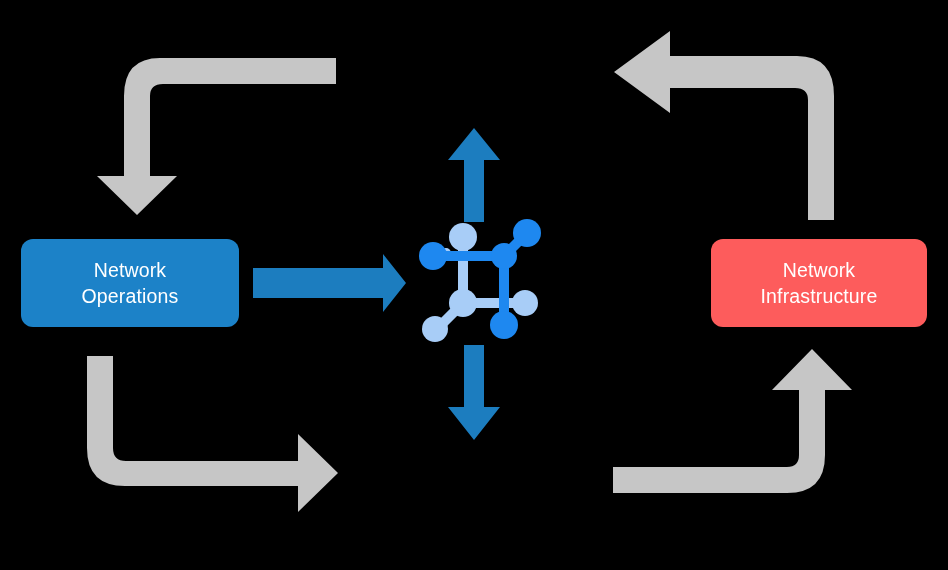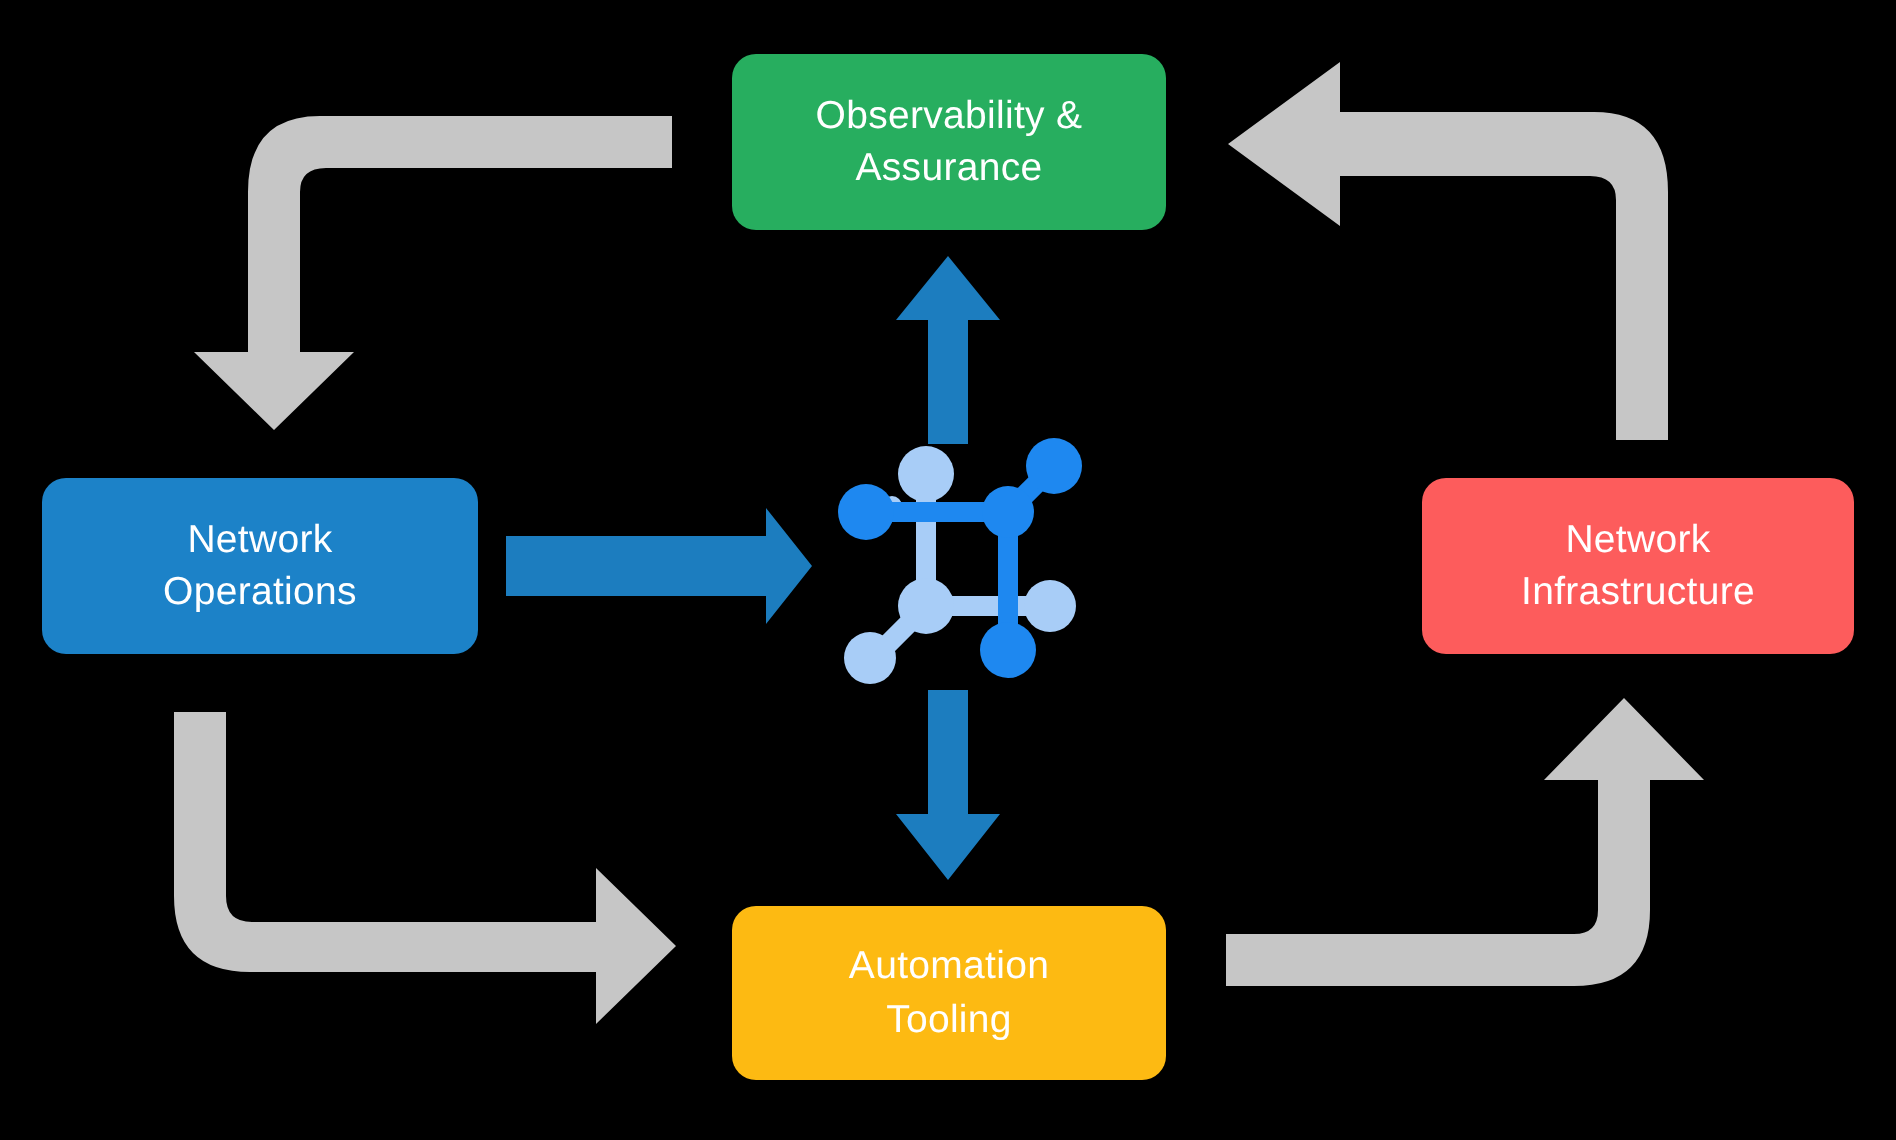--- a/index.html
+++ b/index.html
@@ -173,33 +173,25 @@
     </g>
 
     <g fill="#1E88F0">
       <circle cx="18" cy="41" r="14"></circle>
       <circle cx="89" cy="41" r="13"></circle>
       <circle cx="112" cy="18" r="14"></circle>
       <circle cx="89" cy="110" r="14"></circle>
     </g>
   </svg>
 
-  <div class="node-box" id="box-observability">
-    <span class="box-label">Observability &amp;
-Assurance</span>
-  </div>
 
   <div class="node-box" id="box-network-operations">
     <span class="box-label">Network
 Operations</span>
   </div>
 
   <div class="node-box" id="box-network-infrastructure">
     <span class="box-label">Network
 Infrastructure</span>
   </div>
 
-  <div class="node-box" id="box-automation-tooling">
-    <span class="box-label">Automation
-Tooling</span>
-  </div>
 
 </div>
 
 </body></html>

